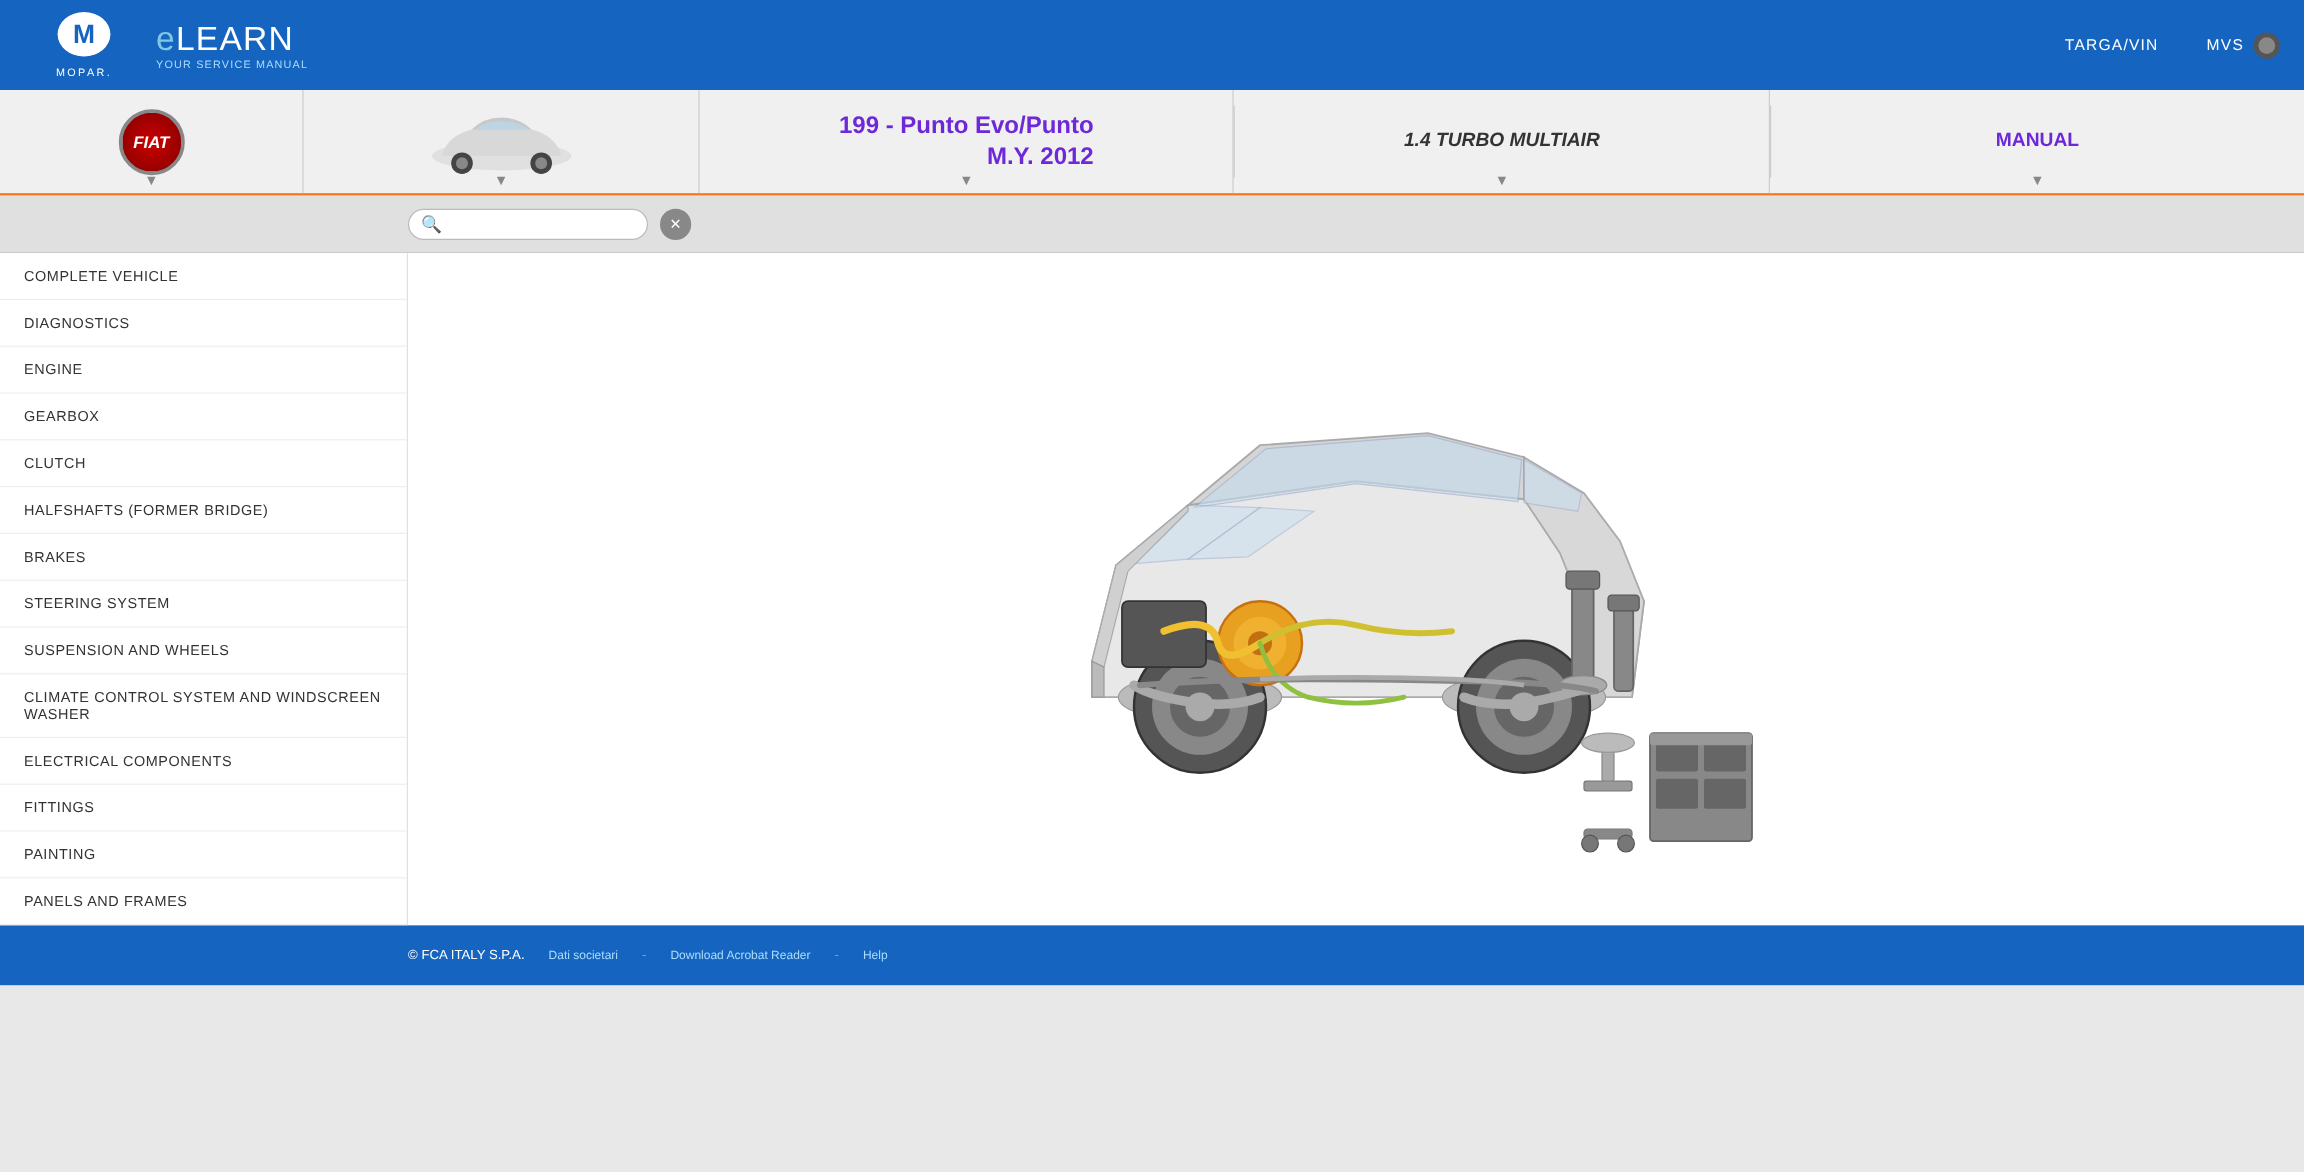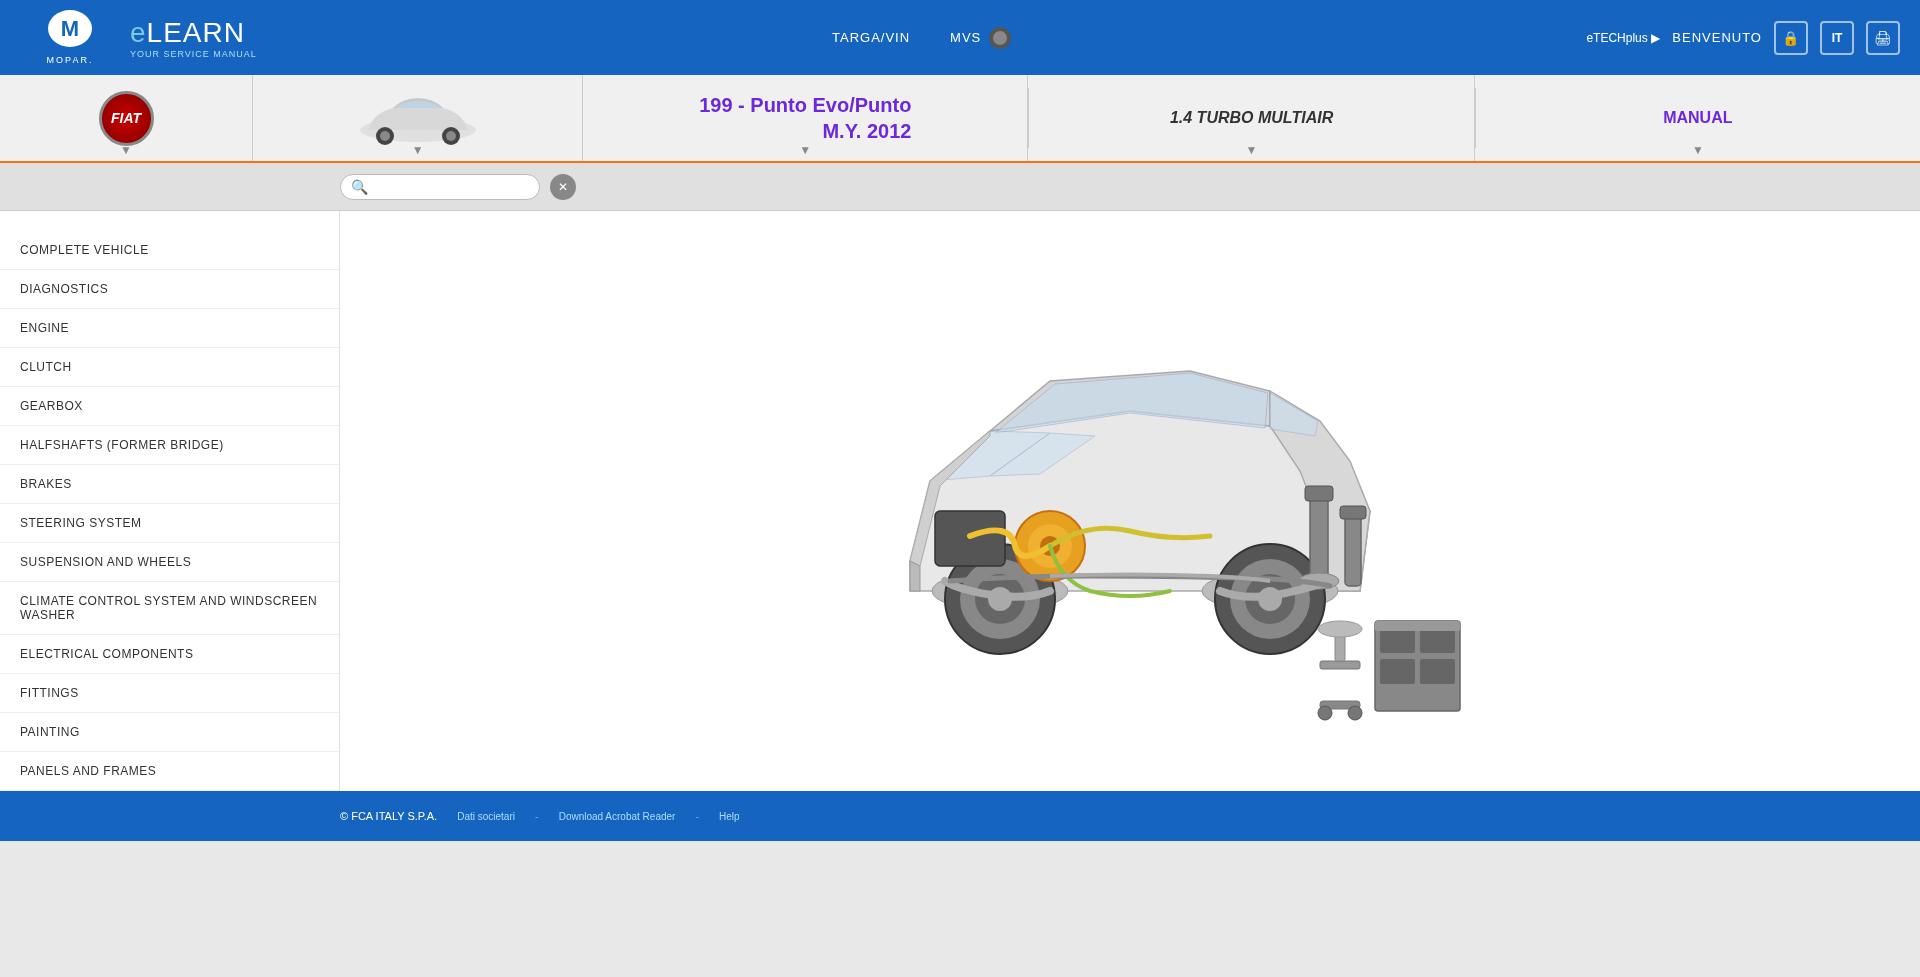--- a/index.html
+++ b/index.html
@@ -253,21 +253,20 @@
       display: flex;
       background: white;
       min-height: 560px;
     }
 
     
     .sidebar {
       width: 340px;
       background: white;
       border-right: 1px solid #e0e0e0;
-      padding-top: 20px;
       flex-shrink: 0;
     }
     .sidebar-item {
       padding: 12px 20px;
       font-size: 12px;
       color: #333;
       letter-spacing: 0.5px;
       cursor: pointer;
       border-bottom: 1px solid #eee;
       text-transform: uppercase;
@@ -339,33 +338,20 @@
   <div class="nav-center">
     <a class="nav-item">TARGA/VIN</a>
     <div class="mvs-container">
       <a class="nav-item">MVS</a>
       <div class="mvs-circle">
         <div class="mvs-circle-inner"></div>
       </div>
     </div>
   </div>
 
-  <div class="right-controls">
-    <div style="display:flex;flex-direction:column;align-items:flex-end;">
-      <span class="etech-link" style="font-size:12px;color:white;cursor:pointer;">eTECHplus ▶</span>
-    </div>
-    <span class="benvenuto-text">BENVENUTO</span>
-    <div class="icon-btn">
-      <span>🔒</span>
-    </div>
-    <div class="lang-btn">IT</div>
-    <div class="icon-btn">
-      <span>🖨</span>
-    </div>
-  </div>
 </div>
 
 <div class="vehicle-bar">
 
   <div class="vehicle-section" style="flex:0.5; min-width:120px;">
     <div class="fiat-logo-img">
       <span style="font-size:14px;font-weight:bold;font-style:italic;color:white;">FIAT</span>
     </div>
     <div class="chevron-down">▼</div>
   </div>
@@ -420,22 +406,22 @@
   </button>
 </div>
 
 <div class="main-content">
 
   <div class="sidebar">
 
   <div class="sidebar-item">COMPLETE VEHICLE</div>
       <div class="sidebar-item">DIAGNOSTICS</div>
       <div class="sidebar-item">ENGINE</div>
+      <div class="sidebar-item">GEARBOX</div>
       <div class="sidebar-item">CLUTCH</div>
-      <div class="sidebar-item">GEARBOX</div>
       <div class="sidebar-item">HALFSHAFTS (FORMER BRIDGE)</div>
       <div class="sidebar-item">BRAKES</div>
       <div class="sidebar-item">STEERING SYSTEM</div>
       <div class="sidebar-item">SUSPENSION AND WHEELS</div>
       <div class="sidebar-item">CLIMATE CONTROL SYSTEM AND WINDSCREEN WASHER</div>
       <div class="sidebar-item">ELECTRICAL COMPONENTS</div>
       <div class="sidebar-item">FITTINGS</div>
       <div class="sidebar-item">PAINTING</div>
       <div class="sidebar-item">PANELS AND FRAMES</div>
     </div>

